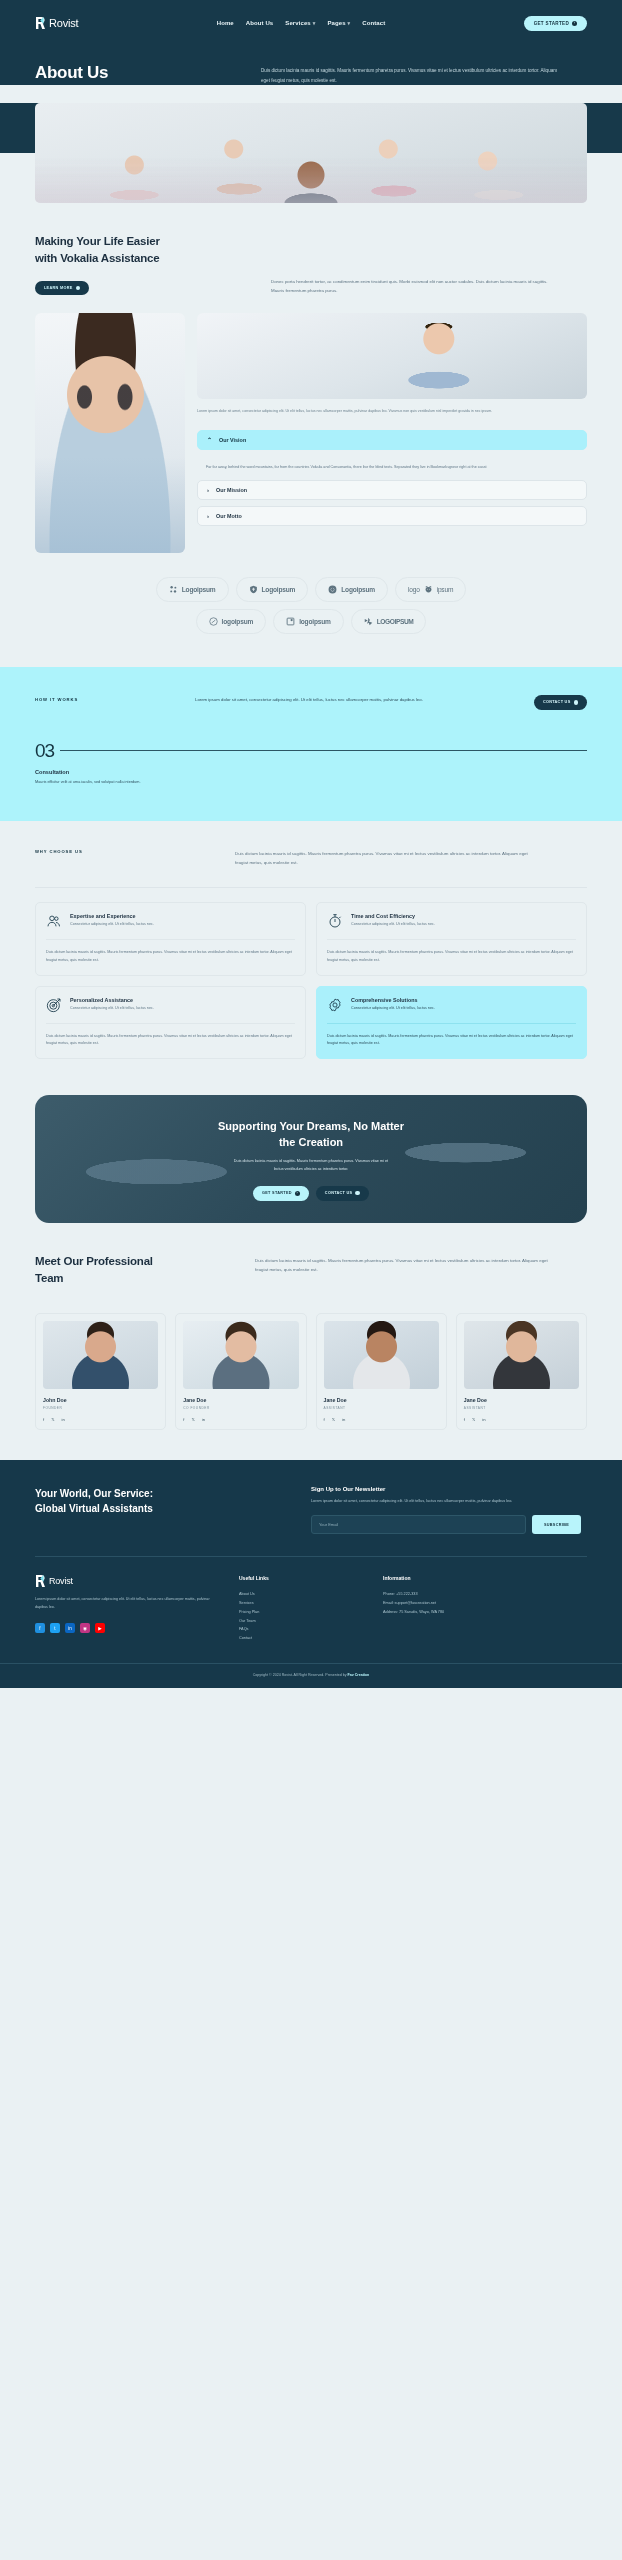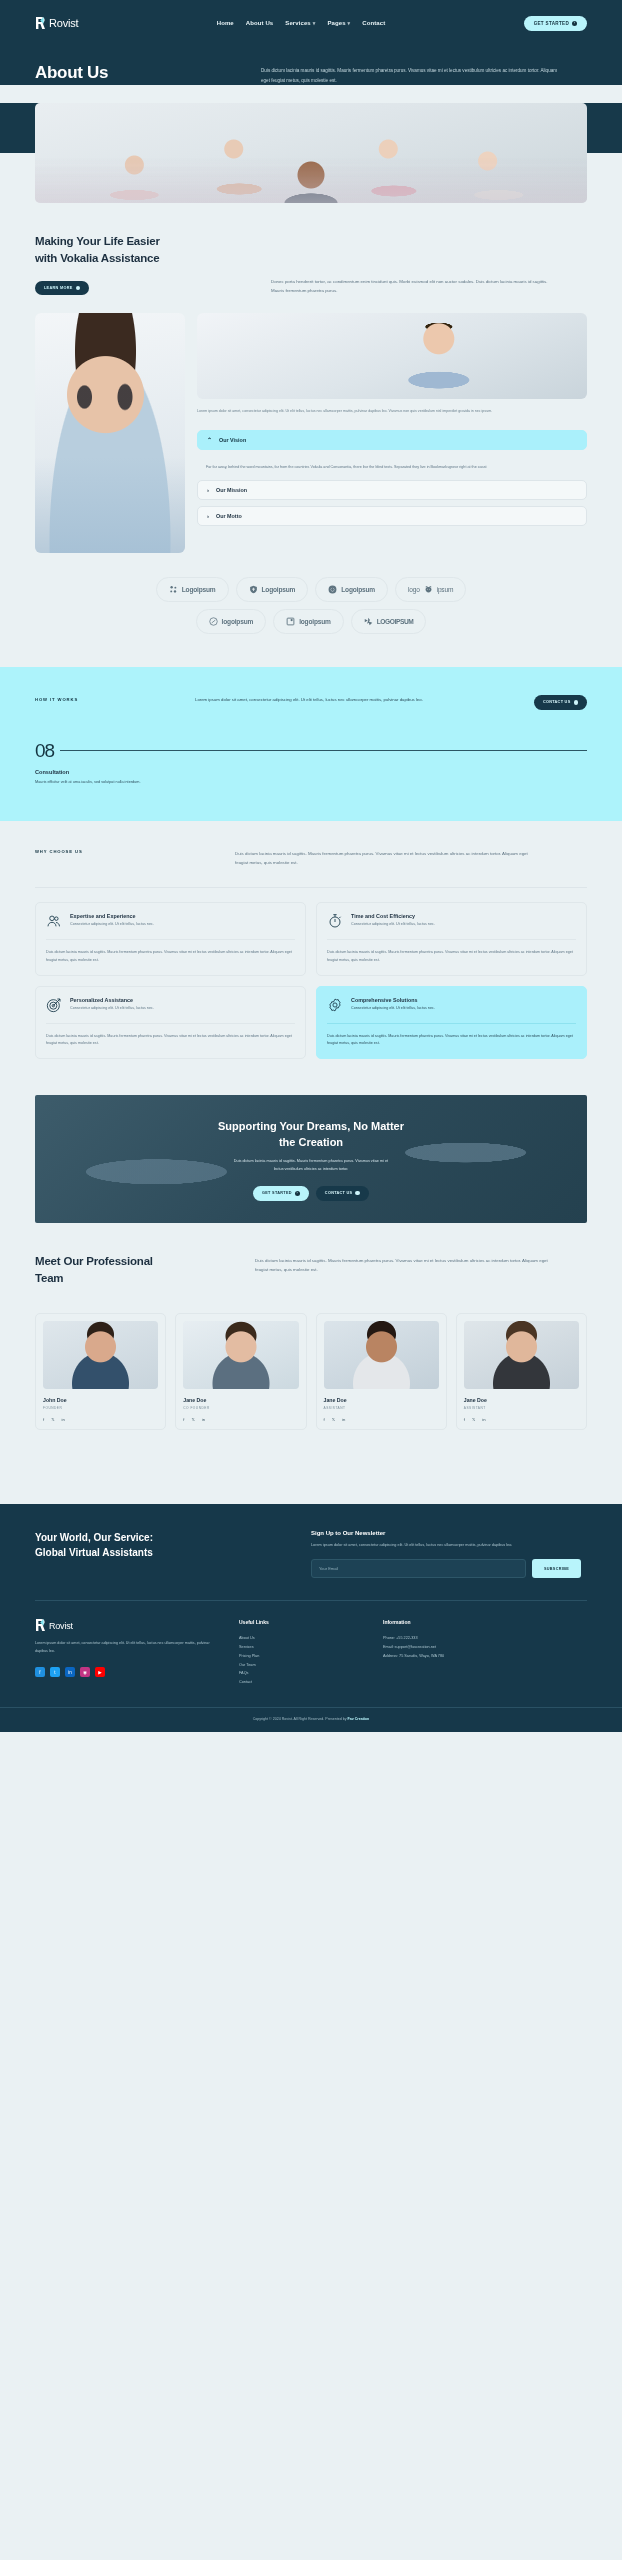--- a/index.html
+++ b/index.html
@@ -13,21 +13,21 @@
   }
   .wrap { width:622px; margin:0 auto; }
   .container { width:552px; margin:0 auto; }
 
   
   .topdark { background:#17394a; padding-top:9px; }
   .nav {
     width:552px; margin:0 auto; display:flex; align-items:center; gap:10px;
     height:28px;
   }
-  .logo { display:flex; align-items:flex-end; gap:3px; }
+  .logo { display:flex; align-items:center; gap:3px; }
   .logo-mark { width:11px; height:12px; position:relative; }
   .logo-mark svg { display:block; }
   .logo-text { color:#fff; font-size:11px; letter-spacing:-0.2px; }
   .nav-links { display:flex; gap:12px; margin-left:auto; margin-right:auto; }
   .nav-links a {
     color:#e8f3f6; font-size:6px; text-decoration:none; font-weight:bold;
     display:flex; align-items:center; gap:2px; letter-spacing:0.1px;
   }
   .caret { font-size:5px; opacity:.75; }
   .btn-cyan {
@@ -203,21 +203,21 @@
   .card .sub { font-size:3.7px; color:#5e7585; margin-top:3px; line-height:1.6; }
   .card.accent .sub { color:#2b4f5e; }
   .card-div { height:1px; background:#dfe7ea; margin:10px 0 9px; }
   .card.accent .card-div { background:#8ee2ef; }
   .card .body { font-size:3.7px; line-height:2.1; color:#5e7585; }
   .card.accent .body { color:#2b4f5e; }
 
   
   .ctaband { padding:6px 0 30px; }
   .cta {
-    width:552px; height:128px; border-radius:2px; overflow:hidden; position:relative;
+    width:552px; height:128px; border-radius:14px; overflow:hidden; position:relative;
     display:flex; flex-direction:column; align-items:center; justify-content:center;
   }
   .cta-inner { position:relative; z-index:2; text-align:center; }
   .cta h3 { color:#fff; font-size:11px; font-weight:bold; line-height:1.5; }
   .cta p { color:#d2e2e8; font-size:3.8px; line-height:2.1; margin-top:7px; }
   .cta-btns { display:flex; gap:7px; justify-content:center; margin-top:12px; }
   .btn-cyan-sm {
     background:#b8f4fb; color:#14323f; font-size:3.8px; font-weight:bold;
     border-radius:20px; padding:5px 9px; display:inline-flex; align-items:center;
     gap:3px; letter-spacing:.3px; border:none; cursor:pointer;
@@ -229,21 +229,21 @@
   .team-top h2 { font-size:11.5px; line-height:1.45; font-weight:bold; width:200px; letter-spacing:-.2px; }
   .team-top p { font-size:4.4px; line-height:2.1; color:#5d7382; width:300px; padding-top:3px; }
   .team-grid { display:grid; grid-template-columns:repeat(4,1fr); gap:9px; margin-top:26px; }
   .member { border:1px solid #dfe7ea; border-radius:5px; padding:7px; background:transparent; }
   .member-photo { width:100%; height:68px; border-radius:4px; overflow:hidden; }
   .member h5 { font-size:5.2px; font-weight:bold; margin-top:8px; }
   .member .role { font-size:3.2px; letter-spacing:.5px; color:#7b8f9b; margin-top:3px; }
   .member .socials { display:flex; gap:7px; margin-top:7px; color:#3c5866; font-size:4.2px; }
 
   
-  .footer { background:#16384a; padding:26px 0 0;margin-top:44px; }
+  .footer { background:#16384a; padding:26px 0 0; }
   .f-top { display:flex; gap:26px; align-items:flex-start; }
   .f-top h3 { color:#fff; font-size:10px; font-weight:bold; line-height:1.55; width:250px; }
   .f-news { width:270px; }
   .f-news h4 { color:#fff; font-size:6px; font-weight:bold; }
   .f-news p { color:#a9c3cd; font-size:3.8px; line-height:2.1; margin-top:6px; }
   .f-form { display:flex; gap:6px; margin-top:10px; }
   .f-form input {
     flex:1; background:#1d4255; border:1px solid #2d5668; border-radius:3px;
     color:#cfe2e9; font-size:4px; padding:6px 7px; outline:none;
     font-family:"Liberation Sans", sans-serif;
@@ -455,21 +455,21 @@
         <p>Lorem ipsum dolor sit amet, consectetur adipiscing elit. Ut elit tellus, luctus nec ullamcorper mattis, pulvinar dapibus leo.</p>
         <button class="btn-dark-sm">
           <span>CONTACT US</span>
           <span class="btn-dot-l"></span>
         </button>
       </div>
 
       <div class="steps">
         <div class="step">
           <div class="step-num-row">
-            <span class="step-num">08</span>
+            <span class="step-num">03</span>
             <span class="step-line"></span>
           </div>
           <h4>Consultation</h4>
           <p>Mauris efficitur velit at urna iaculis, sed volutpat nulla interdum.</p>
         </div>
       </div>
     </div>
   </div>
 
   <div class="why">

